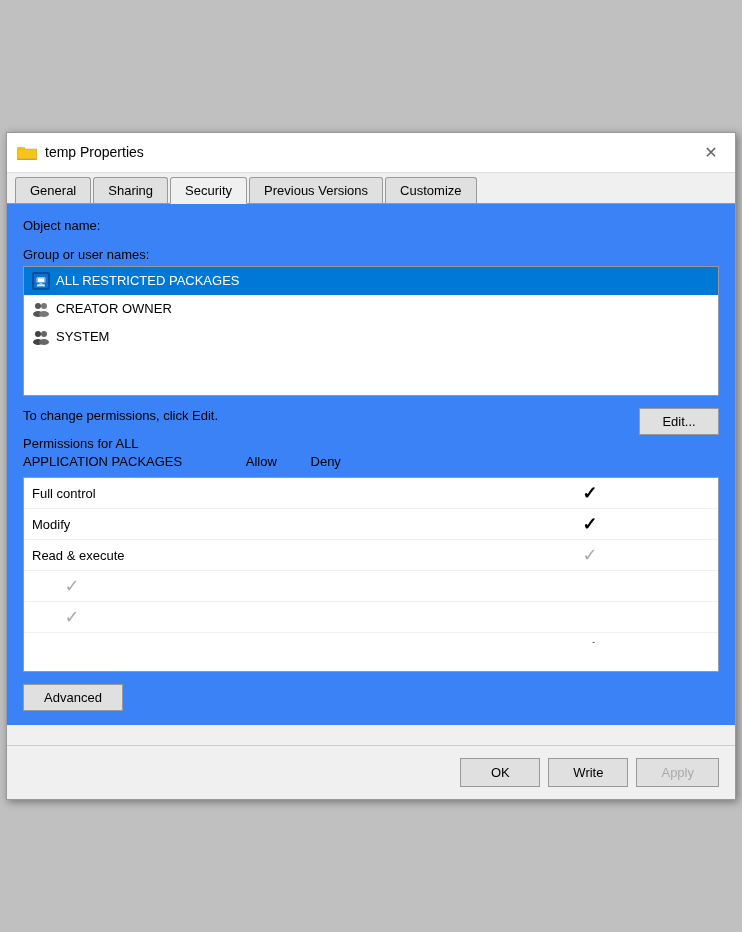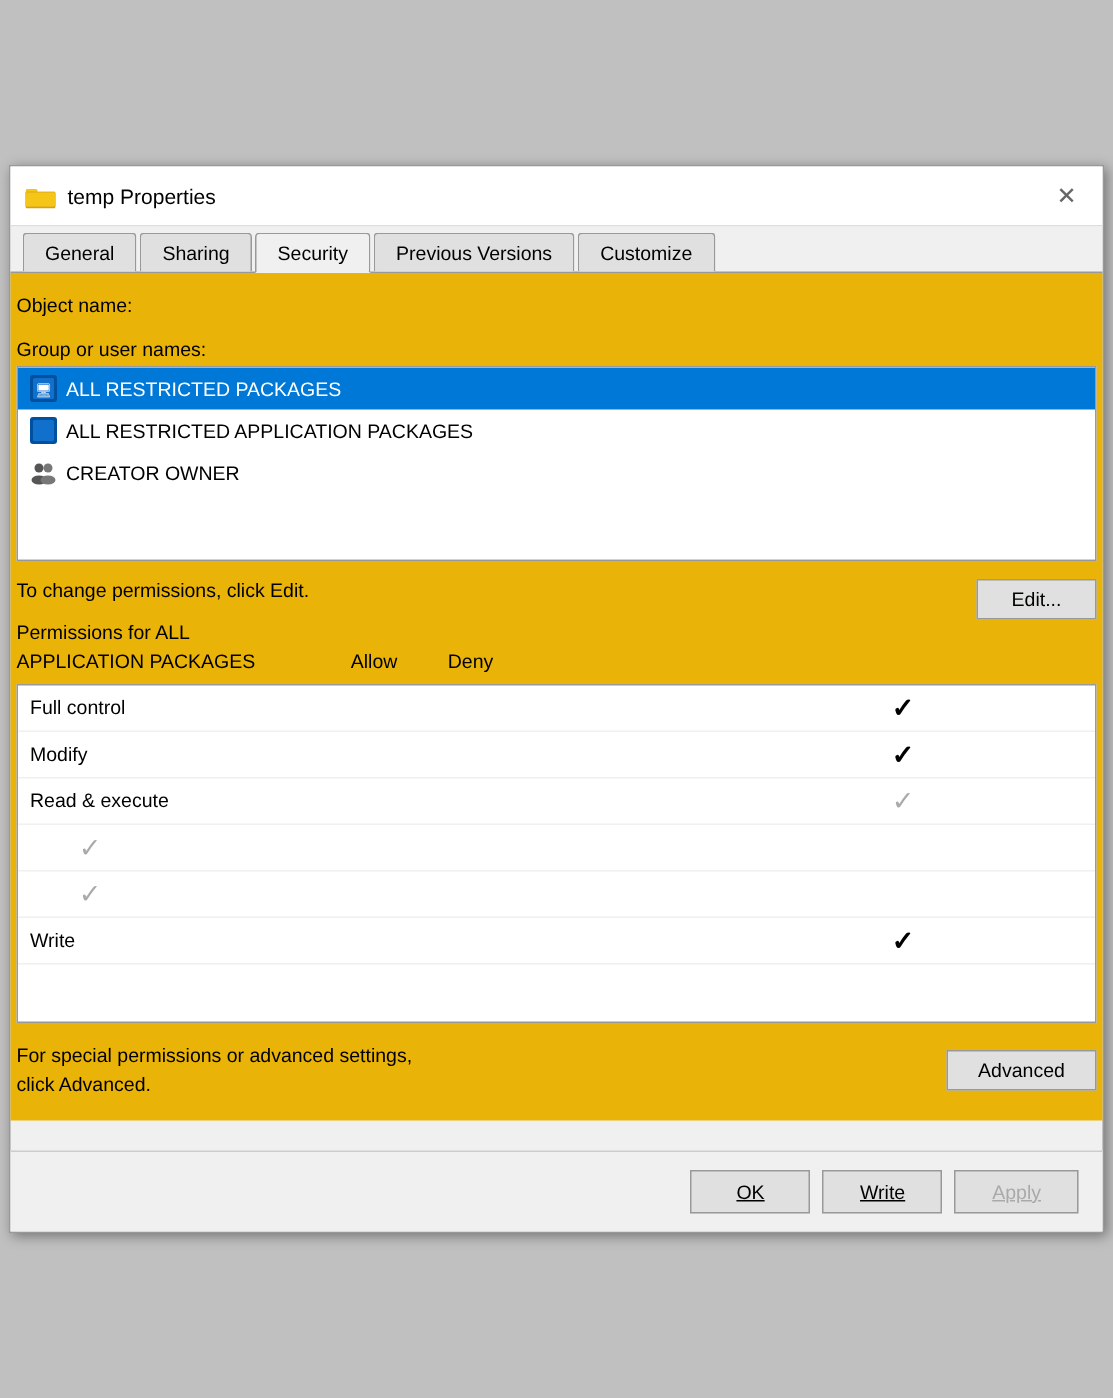--- a/index.html
+++ b/index.html
@@ -73,22 +73,22 @@
       color: #000;
     }
     .tab.active {
       background: #f0f0f0;
       border-bottom: 1px solid #f0f0f0;
       margin-bottom: -1px;
       z-index: 1;
       position: relative;
     }
     .content {
-      padding: 14px 4px;
-      background: #eab308;
+      padding: 14px 16px;
+      background: #3b82f6;
     }
     .object-name-row {
       margin-bottom: 14px;
     }
     .label {
       font-size: 13px;
       color: #000;
       margin-bottom: 4px;
     }
     .group-section-label {
@@ -158,21 +158,21 @@
       margin-top: 0;
       font-size: 13px;
       color: #000;
       font-weight: 400;
       line-height: 1.4;
     }
     .permissions-table-container {
       border: 1px solid #999;
       background: #fff;
       margin-top: 6px;
-      height: 226px;
+      height: 195px;
       overflow: hidden;
       position: relative;
     }
     .permissions-body {
       overflow-y: scroll;
       height: calc(100% - 28px);
     }
     .perm-row {
       display: flex;
       align-items: center;
@@ -215,21 +215,20 @@
       background: #f0f0f0;
       margin-top: 20px;
     }
     .footer-btn {
       padding: 6px 24px;
       border: 1px solid #999;
       background: #e0e0e0;
       cursor: pointer;
       font-size: 13px;
       min-width: 80px;
-      text-decoration: underline;
     }
     .footer-btn.disabled {
       color: #aaa;
       cursor: default;
     }
     
     .users-list::-webkit-scrollbar,
     .permissions-body::-webkit-scrollbar {
       width: 14px;
     }
@@ -283,38 +282,40 @@
 
         <div class="user-item selected">
           <svg class="user-icon" viewBox="0 0 18 18" xmlns="http://www.w3.org/2000/svg">
             <rect width="18" height="18" rx="2" fill="#0050a0"></rect>
             <rect x="2" y="2" width="14" height="14" rx="1" fill="#1070cc"></rect>
             <text x="9" y="13" font-size="9" fill="white" text-anchor="middle" font-family="Arial">🖥</text>
           </svg>
           <span class="user-label">ALL RESTRICTED PACKAGES</span>
         </div>
 
-        <div class="user-item">
-          <svg class="user-icon" viewBox="0 0 18 18" xmlns="http://www.w3.org/2000/svg">
-            <rect width="18" height="18" rx="2" fill="#0050a0"></rect>
-            <rect x="2" y="2" width="14" height="14" rx="1" fill="#1070cc"></rect>
-          </svg>
-          <span class="user-label">ALL RESTRICTED APPLICATION PACKAGES</span>
-        </div>
 
         <div class="user-item">
           <svg class="user-icon" viewBox="0 0 18 18" xmlns="http://www.w3.org/2000/svg">
             <circle cx="6" cy="6" r="3" fill="#555"></circle>
             <circle cx="12" cy="6" r="3" fill="#777"></circle>
             <ellipse cx="6" cy="14" rx="5" ry="3" fill="#555"></ellipse>
             <ellipse cx="12" cy="14" rx="5" ry="3" fill="#777"></ellipse>
           </svg>
           <span class="user-label">CREATOR OWNER</span>
         </div>
 
+        <div class="user-item">
+          <svg class="user-icon" viewBox="0 0 18 18" xmlns="http://www.w3.org/2000/svg">
+            <circle cx="6" cy="6" r="3" fill="#444"></circle>
+            <circle cx="12" cy="6" r="3" fill="#666"></circle>
+            <ellipse cx="6" cy="14" rx="5" ry="3" fill="#444"></ellipse>
+            <ellipse cx="12" cy="14" rx="5" ry="3" fill="#666"></ellipse>
+          </svg>
+          <span class="user-label">SYSTEM</span>
+        </div>
       </div>
 
       <div class="scrollbar-h">
         
         
         
       </div>
     </div>
 
     <div class="permissions-row">
@@ -363,22 +364,20 @@
         <div class="perm-row">
           <span class="perm-name">Write</span>
           <span class="perm-check check-solid">✓</span>
           <span class="perm-deny"></span>
         </div>
 
       </div>
     </div>
 
     <div class="special-perms-row">
-      <span class="special-perms-text" style="white-space: pre-line;">For special permissions or advanced settings,
-click Advanced.</span>
       <button class="advanced-btn">Advanced</button>
     </div>
 
   </div>
 
   <div class="dialog-footer">
     <button class="footer-btn">OK</button>
     <button class="footer-btn">Write</button>
     <button class="footer-btn disabled">Apply</button>
   </div>

